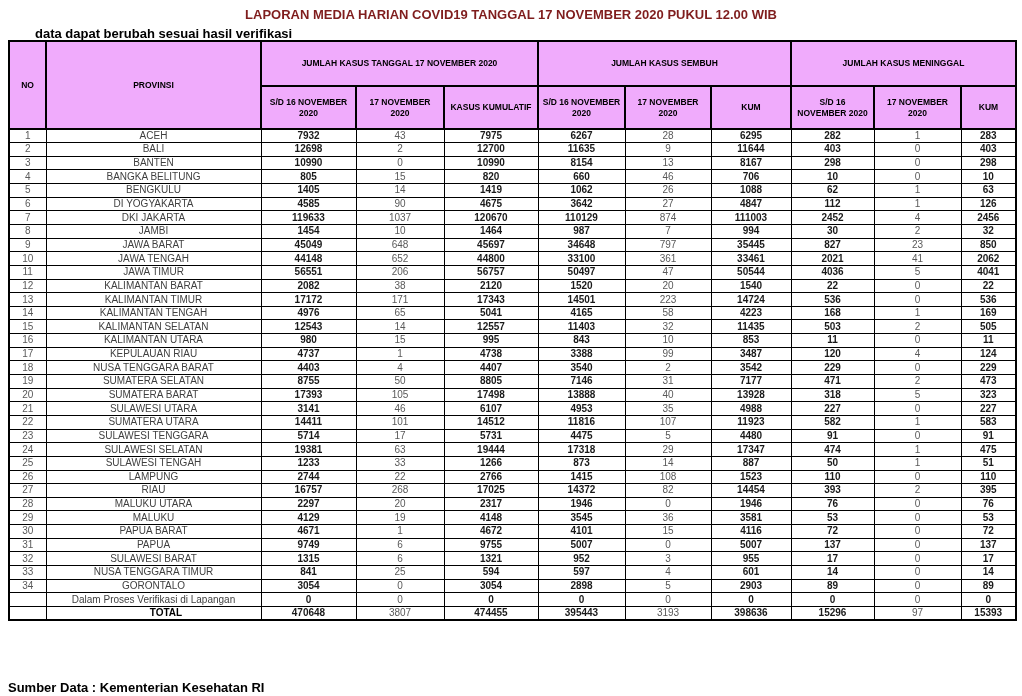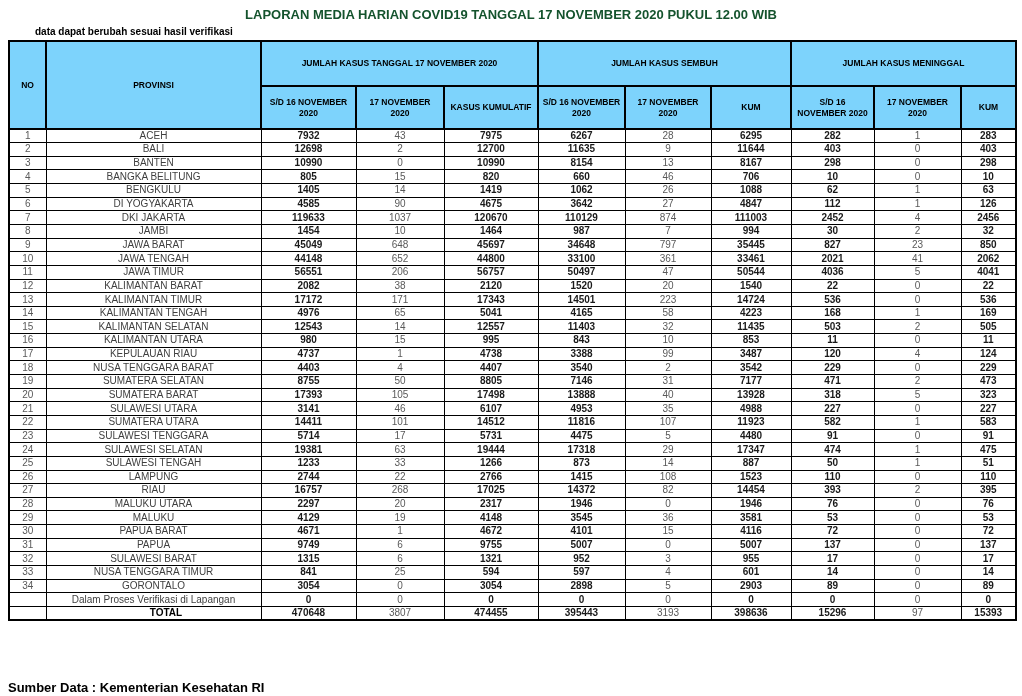--- a/index.html
+++ b/index.html
@@ -8,35 +8,35 @@
     width: 1022px; height: 696px;
     background: #ffffff;
     font-family: "Liberation Sans", sans-serif;
     position: relative;
     color: #000;
   }
   .title {
     position: absolute; top: 7px; left: 0; width: 100%;
     text-align: center;
     font-size: 13px; font-weight: bold;
-    color: #14532d;
+    color: #7f1d1d;
   }
   .note {
     position: absolute; top: 26px; left: 35px;
-    font-size: 10px; font-weight: bold;
+    font-size: 13px; font-weight: bold;
   }
   table.report {
     position: absolute; top: 40px; left: 8px;
     width: 1007px;
     border-collapse: collapse;
     table-layout: fixed;
     border: 2px solid #000;
   }
   table.report th {
-    background: #7dd3fc;
+    background: #f0abfc;
     border: 2px solid #000;
     font-size: 8.5px;
     font-weight: bold;
     text-align: center;
     vertical-align: middle;
     padding: 1px 2px;
     line-height: 1.25;
   }
   thead tr.group-row th { height: 45px; }
   thead tr.sub-row th { height: 43px; }

